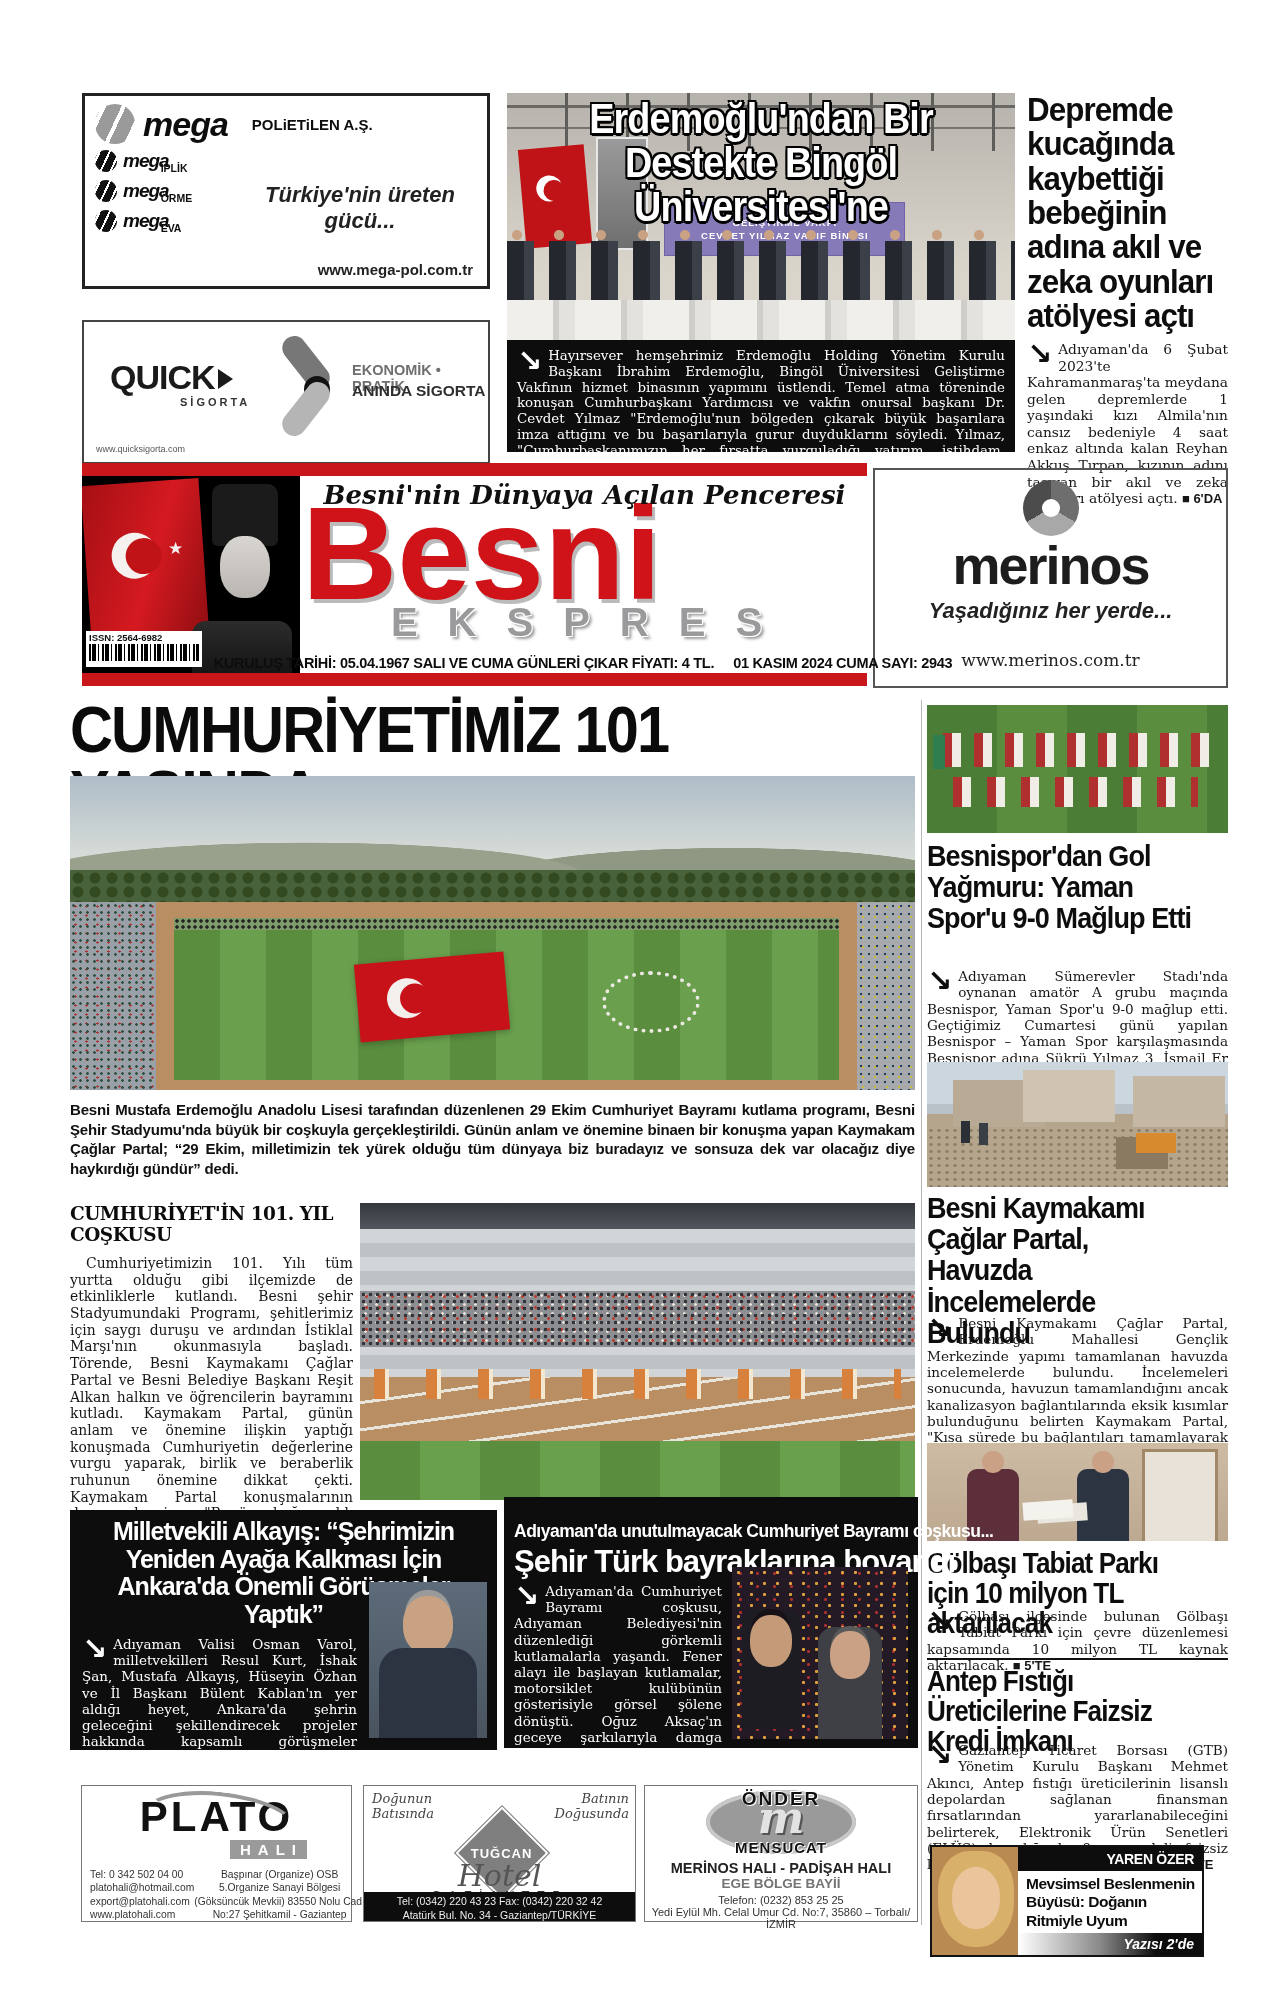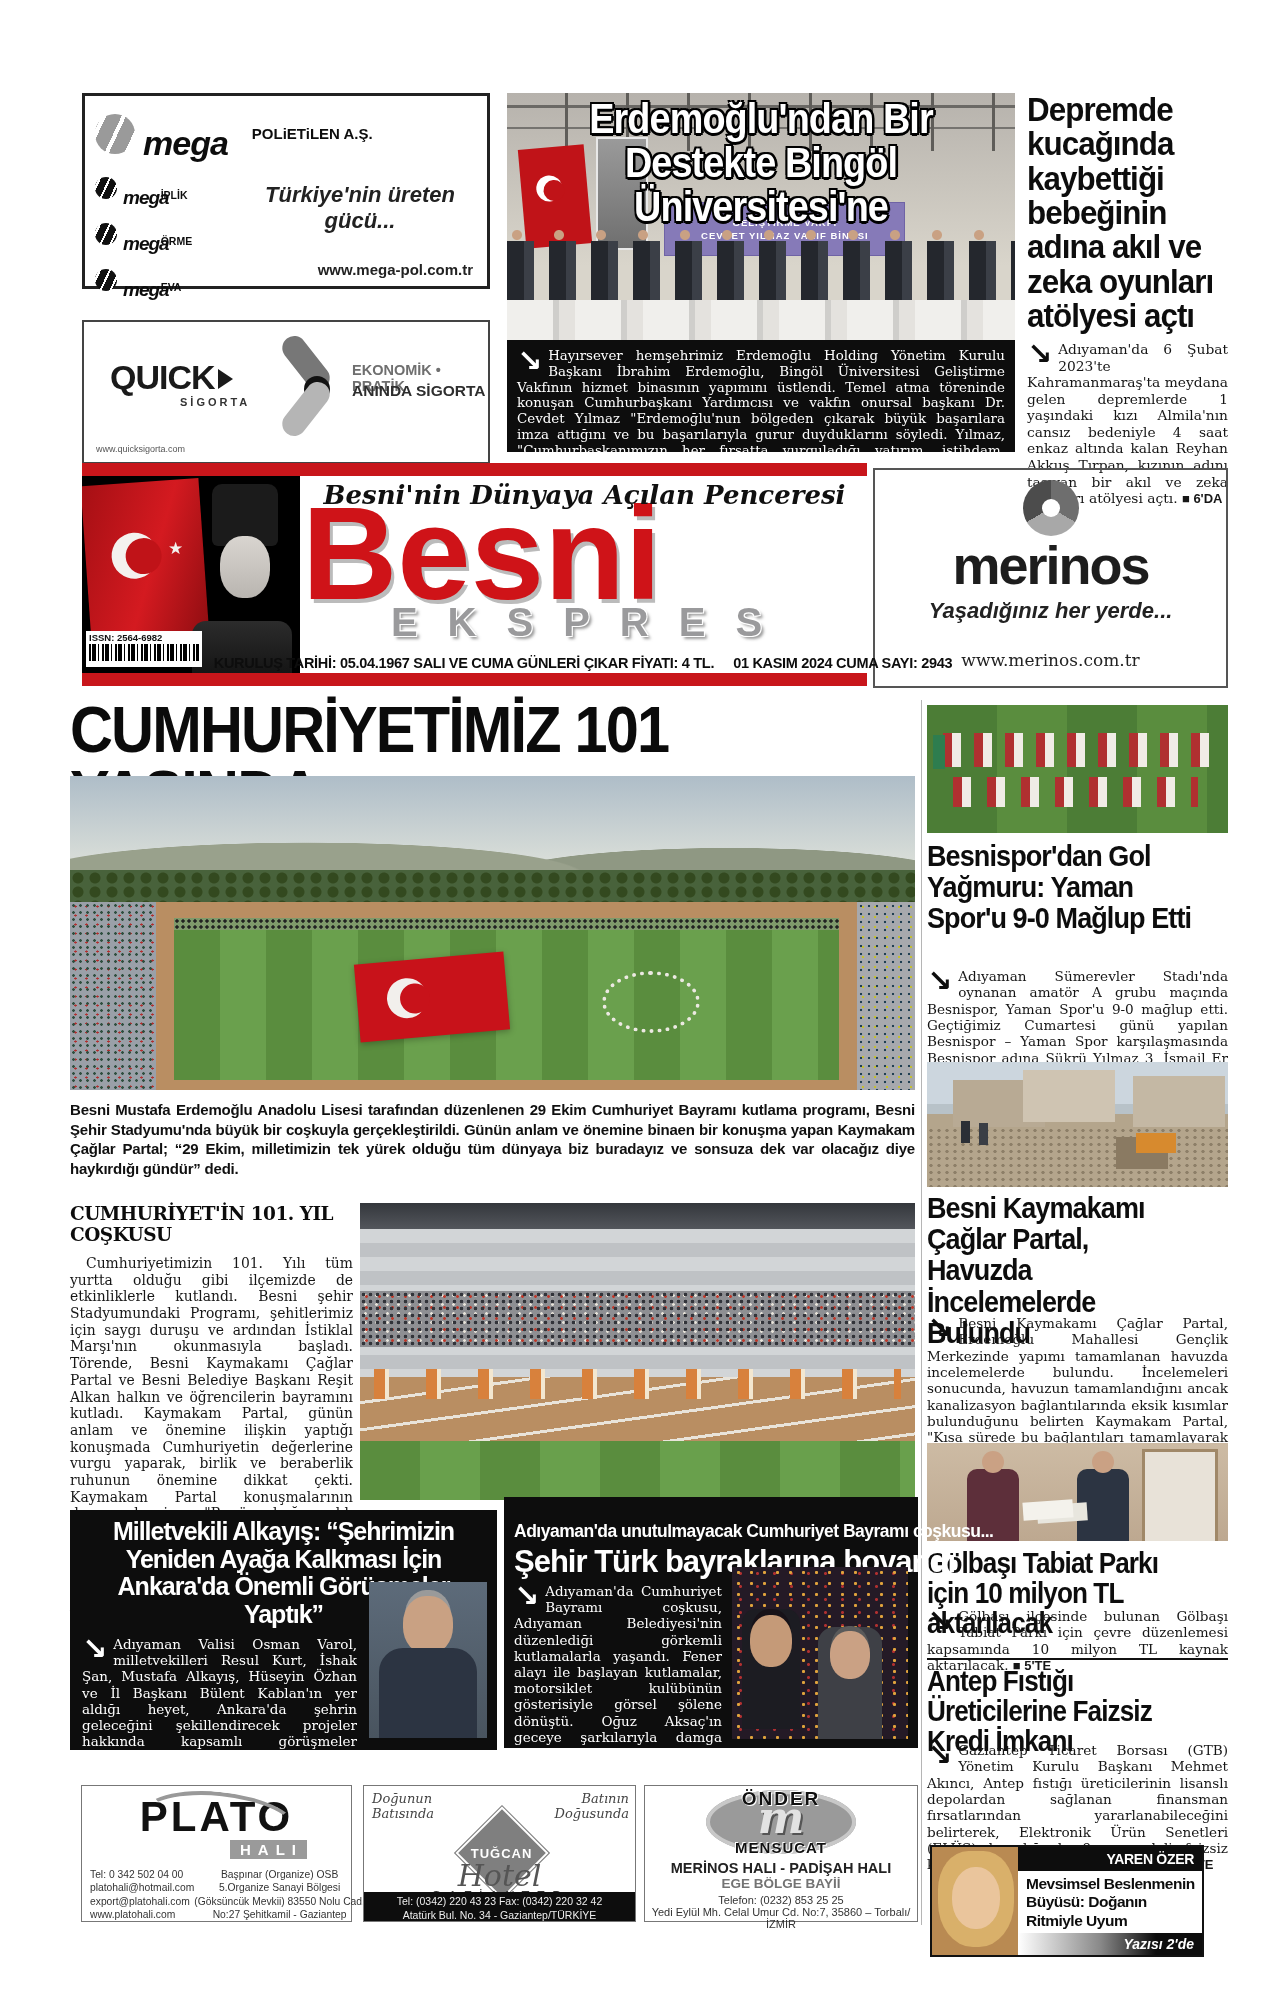--- a/index.html
+++ b/index.html
@@ -16,21 +16,21 @@
   .arrow{float:left;font-weight:900;font-size:30px;line-height:.75;margin:2px 6px 0 0;font-family:"DejaVu Sans",sans-serif;color:#0d0d0d;}
   .white .arrow{color:#fff;}
   .blackbox{background:#0d0d0d;color:#fff;}
   .blackbox .bt{color:#fff;}
   
   .ad{border:2px solid #222;background:#fff;box-sizing:border-box;}
   #ad-mega{left:82px;top:93px;width:408px;height:196px;border-width:3px;padding:8px 10px;}
   .mega-row{display:flex;align-items:center;gap:8px;}
   .mega-circle{width:40px;height:40px;border-radius:50%;background:#9a9a9a;flex:0 0 auto;
     background-image:repeating-linear-gradient(115deg,transparent 0 7px,#fff 7px 11px,transparent 11px 18px);}
-  .mega-word{font-weight:900;font-style:italic;font-size:34px;letter-spacing:-1px;color:#0d0d0d;margin-top:20px;}
+  .mega-word{font-weight:900;font-style:italic;font-size:34px;letter-spacing:-1px;color:#0d0d0d;}
   .mega-suffix{font-weight:800;font-size:15px;color:#0d0d0d;margin-left:16px;}
   .mega-sub{display:flex;align-items:center;gap:6px;margin-top:4px;}
   .mega-sub .mega-circle{width:22px;height:22px;background:#111;background-image:repeating-linear-gradient(115deg,transparent 0 4px,#fff 4px 6px,transparent 6px 9px);}
   .mega-sub .mega-word{font-size:19px;}
   .mega-sub-label{font-weight:800;font-size:10.5px;margin:14px 0 0 -14px;color:#0d0d0d;}
   #mega-tag{position:absolute;left:150px;top:86px;width:250px;text-align:center;font-weight:800;font-style:italic;font-size:22px;color:#222;}
   #mega-url{position:absolute;right:14px;bottom:8px;font-weight:800;font-size:15px;color:#222;}
   #ad-quick{left:82px;top:320px;width:408px;height:144px;border-width:2px;border-color:#444;}
   #quick-brand{position:absolute;left:26px;top:36px;font-weight:900;font-size:34px;letter-spacing:-1px;color:#1a1a1a;}
   .qchev{display:inline-block;width:0;height:0;border-left:15px solid #1a1a1a;border-top:10px solid transparent;border-bottom:10px solid transparent;margin-left:3px;}

